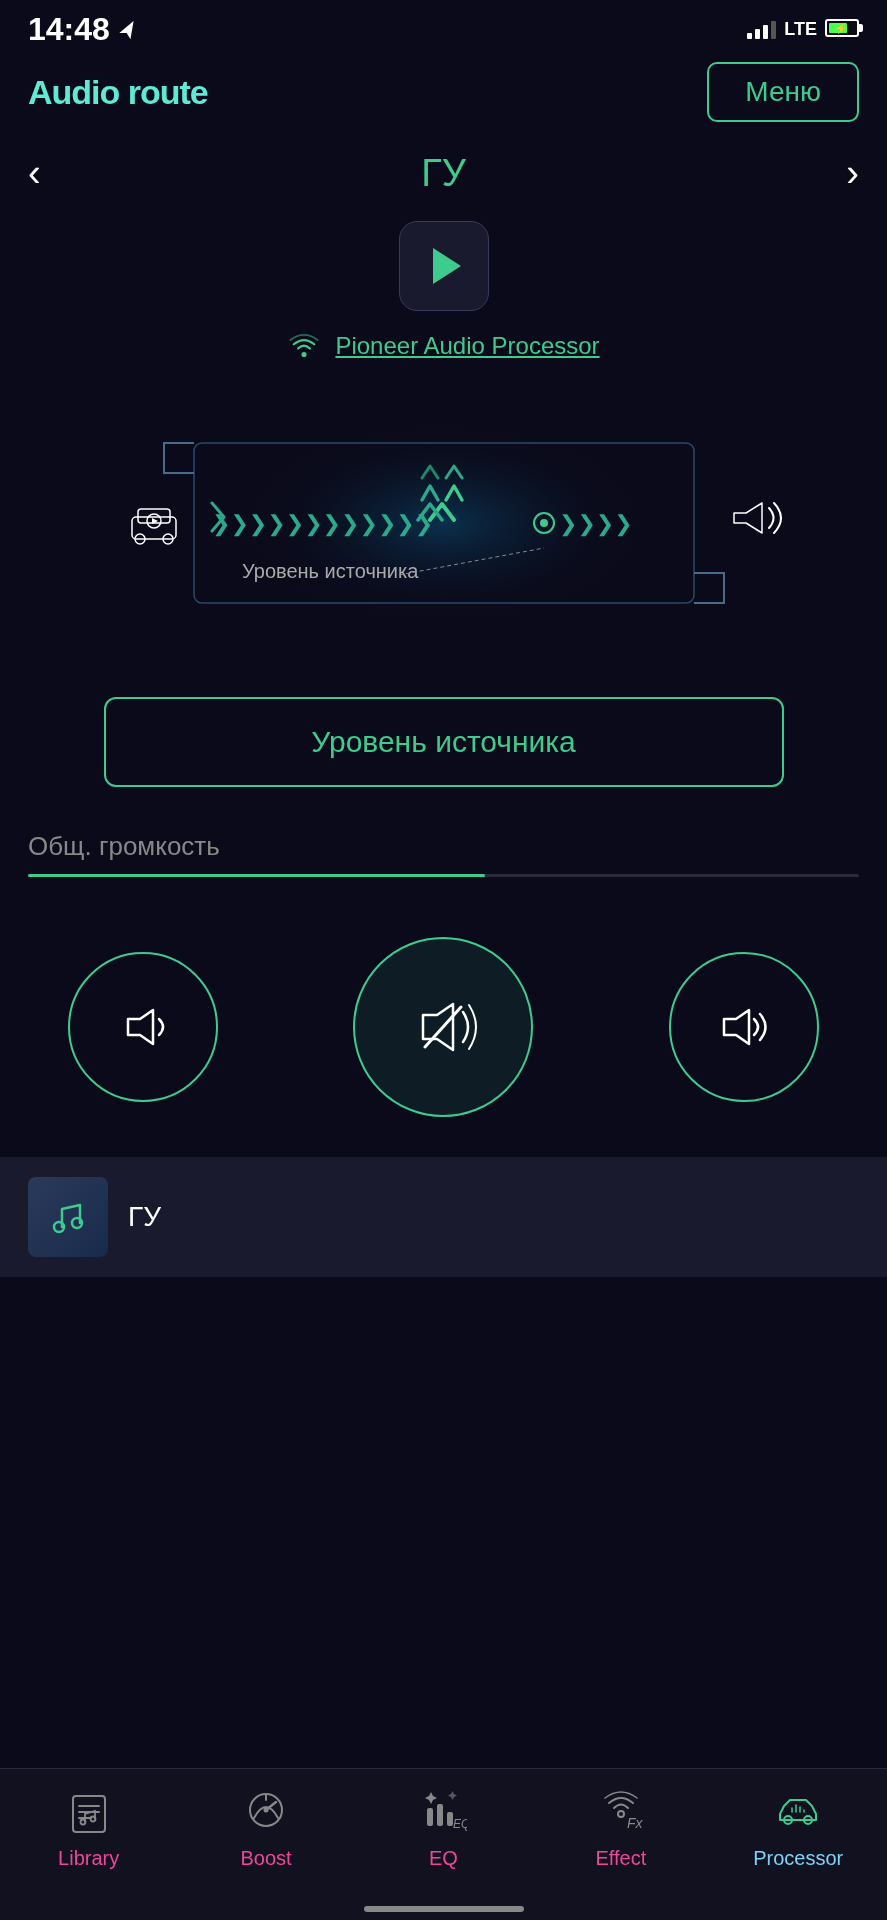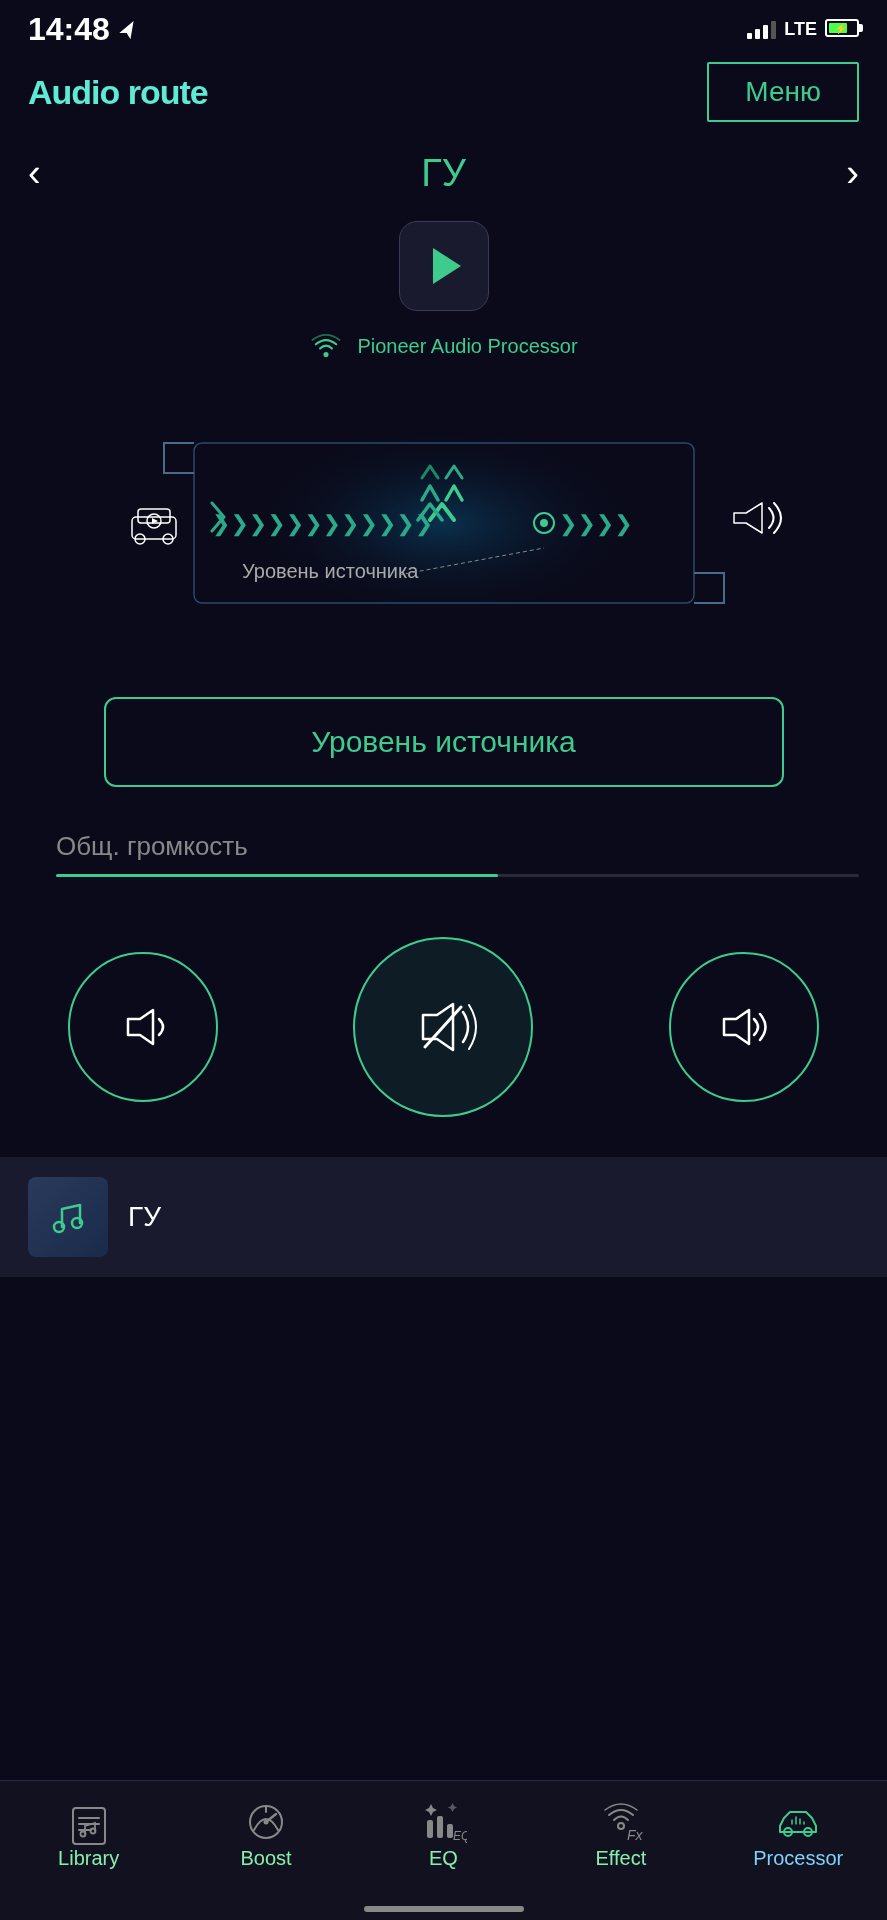--- a/index.html
+++ b/index.html
@@ -100,21 +100,21 @@
       font-weight: 700;
       color: #5eead4;
       letter-spacing: -1px;
     }
     .menu-button {
       border: 2px solid #3dcc8e;
       background: transparent;
       color: #3dcc8e;
       font-size: 28px;
       padding: 12px 36px;
-      border-radius: 2px;
+      border-radius: 10px;
       cursor: pointer;
     }
 
     
     .nav-row {
       display: flex;
       justify-content: space-between;
       align-items: center;
       padding: 10px 28px;
     }
@@ -159,22 +159,23 @@
 
     
     .pioneer-label {
       display: flex;
       align-items: center;
       justify-content: center;
       gap: 14px;
       padding: 10px 0 20px;
     }
     .pioneer-text {
-      font-size: 20px;
+      font-size: 24px;
       color: #3dcc8e;
+      text-decoration: underline;
     }
     .wifi-icon {
       width: 34px;
       height: 34px;
     }
 
     
     .diagram-container {
       position: relative;
       width: 100%;
@@ -199,21 +200,20 @@
       border-radius: 12px;
       color: #3dcc8e;
       font-size: 30px;
       cursor: pointer;
       text-align: center;
     }
 
     
     .volume-section {
       padding: 0 28px 20px;
-      margin-left: 28px;
     }
     .volume-label {
       font-size: 26px;
       color: #888;
       margin-bottom: 12px;
     }
     .volume-bar-container {
       width: 100%;
       height: 3px;
       background: #2a2a3a;
@@ -286,34 +286,34 @@
     }
     .bottom-nav-items {
       display: flex;
       justify-content: space-around;
       align-items: center;
     }
     .nav-item {
       display: flex;
       flex-direction: column;
       align-items: center;
-      gap: 0;
+      gap: 12px;
       cursor: pointer;
       min-width: 120px;
     }
     .nav-item-icon {
       width: 50px;
       height: 50px;
       display: flex;
       align-items: center;
       justify-content: center;
     }
     .nav-item-label {
       font-size: 20px;
-      color: #86efac;
+      color: #ec4899;
     }
     .nav-item.active .nav-item-label {
       color: #7dd3fc;
     }
     .nav-item.active svg path,
     .nav-item.active svg rect,
     .nav-item.active svg circle,
     .nav-item.active svg line,
     .nav-item.active svg polyline {
       stroke: #3dcc8e;

